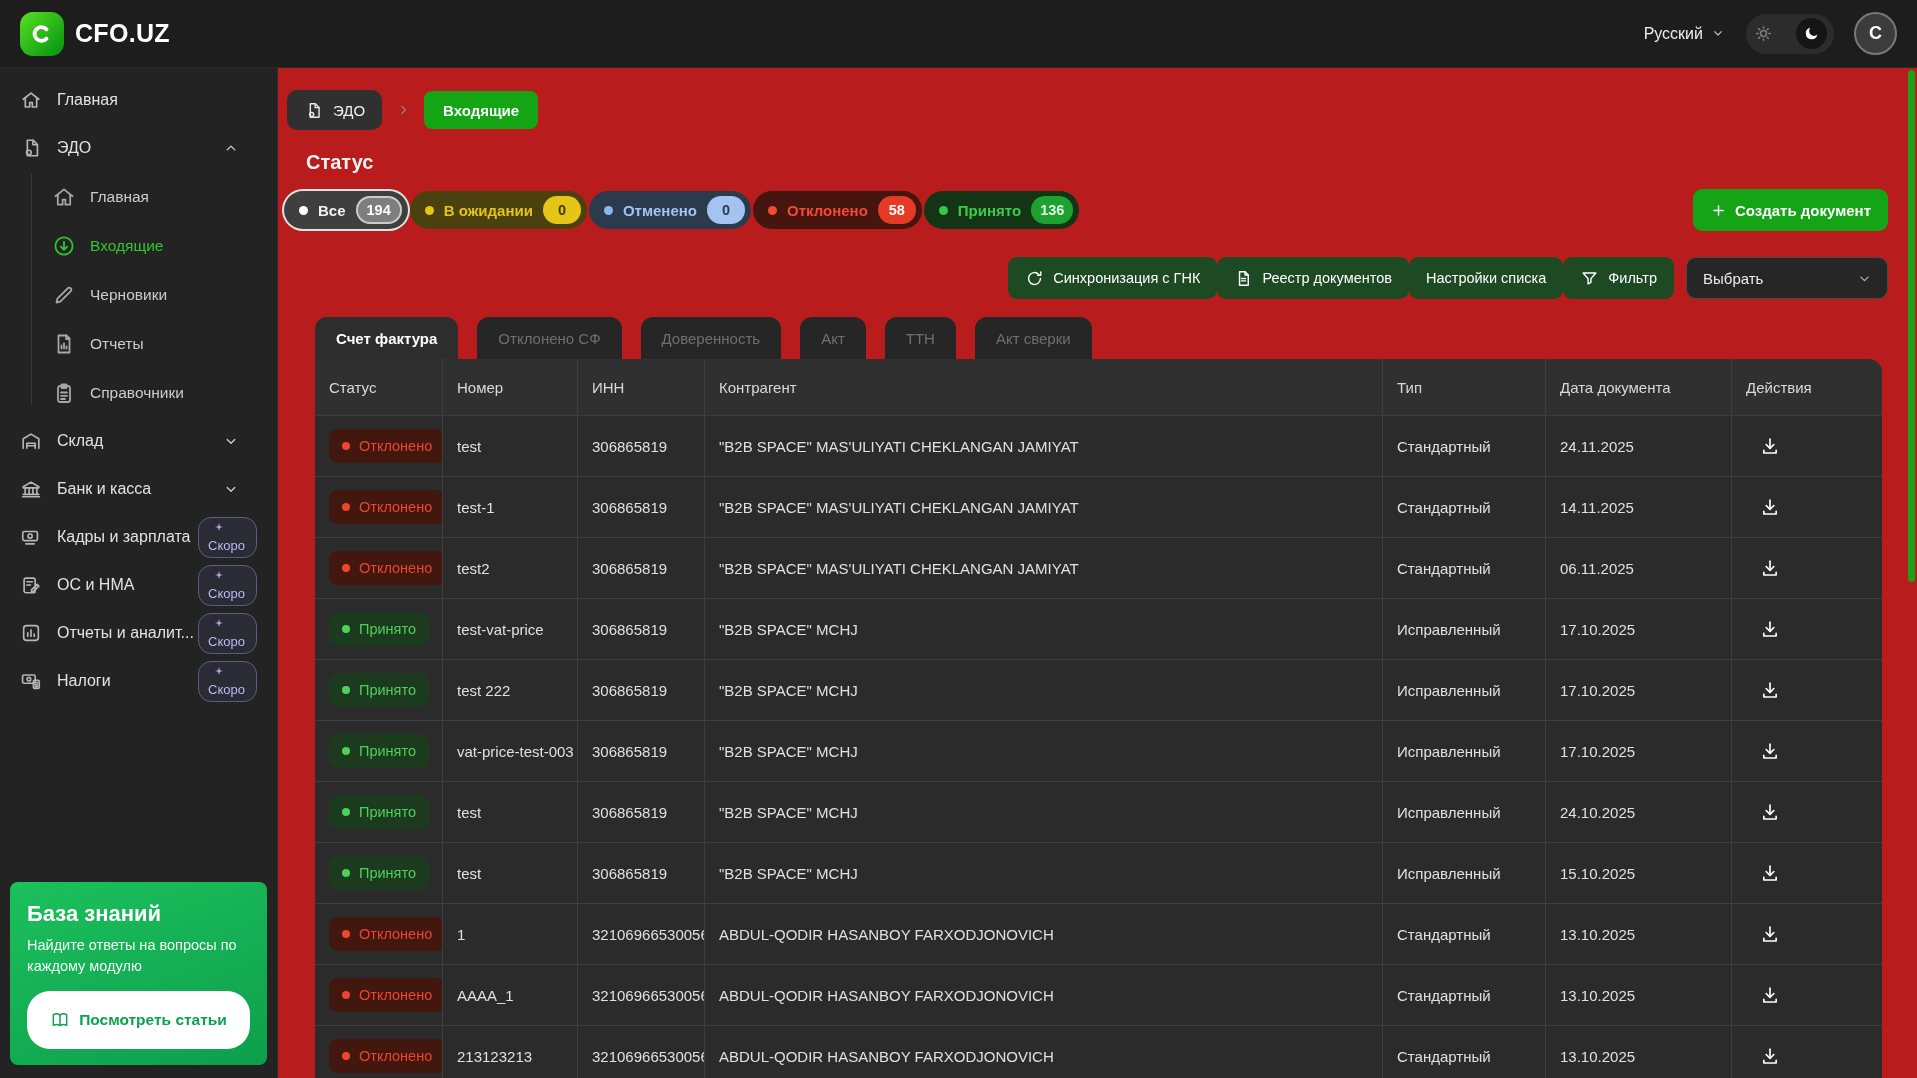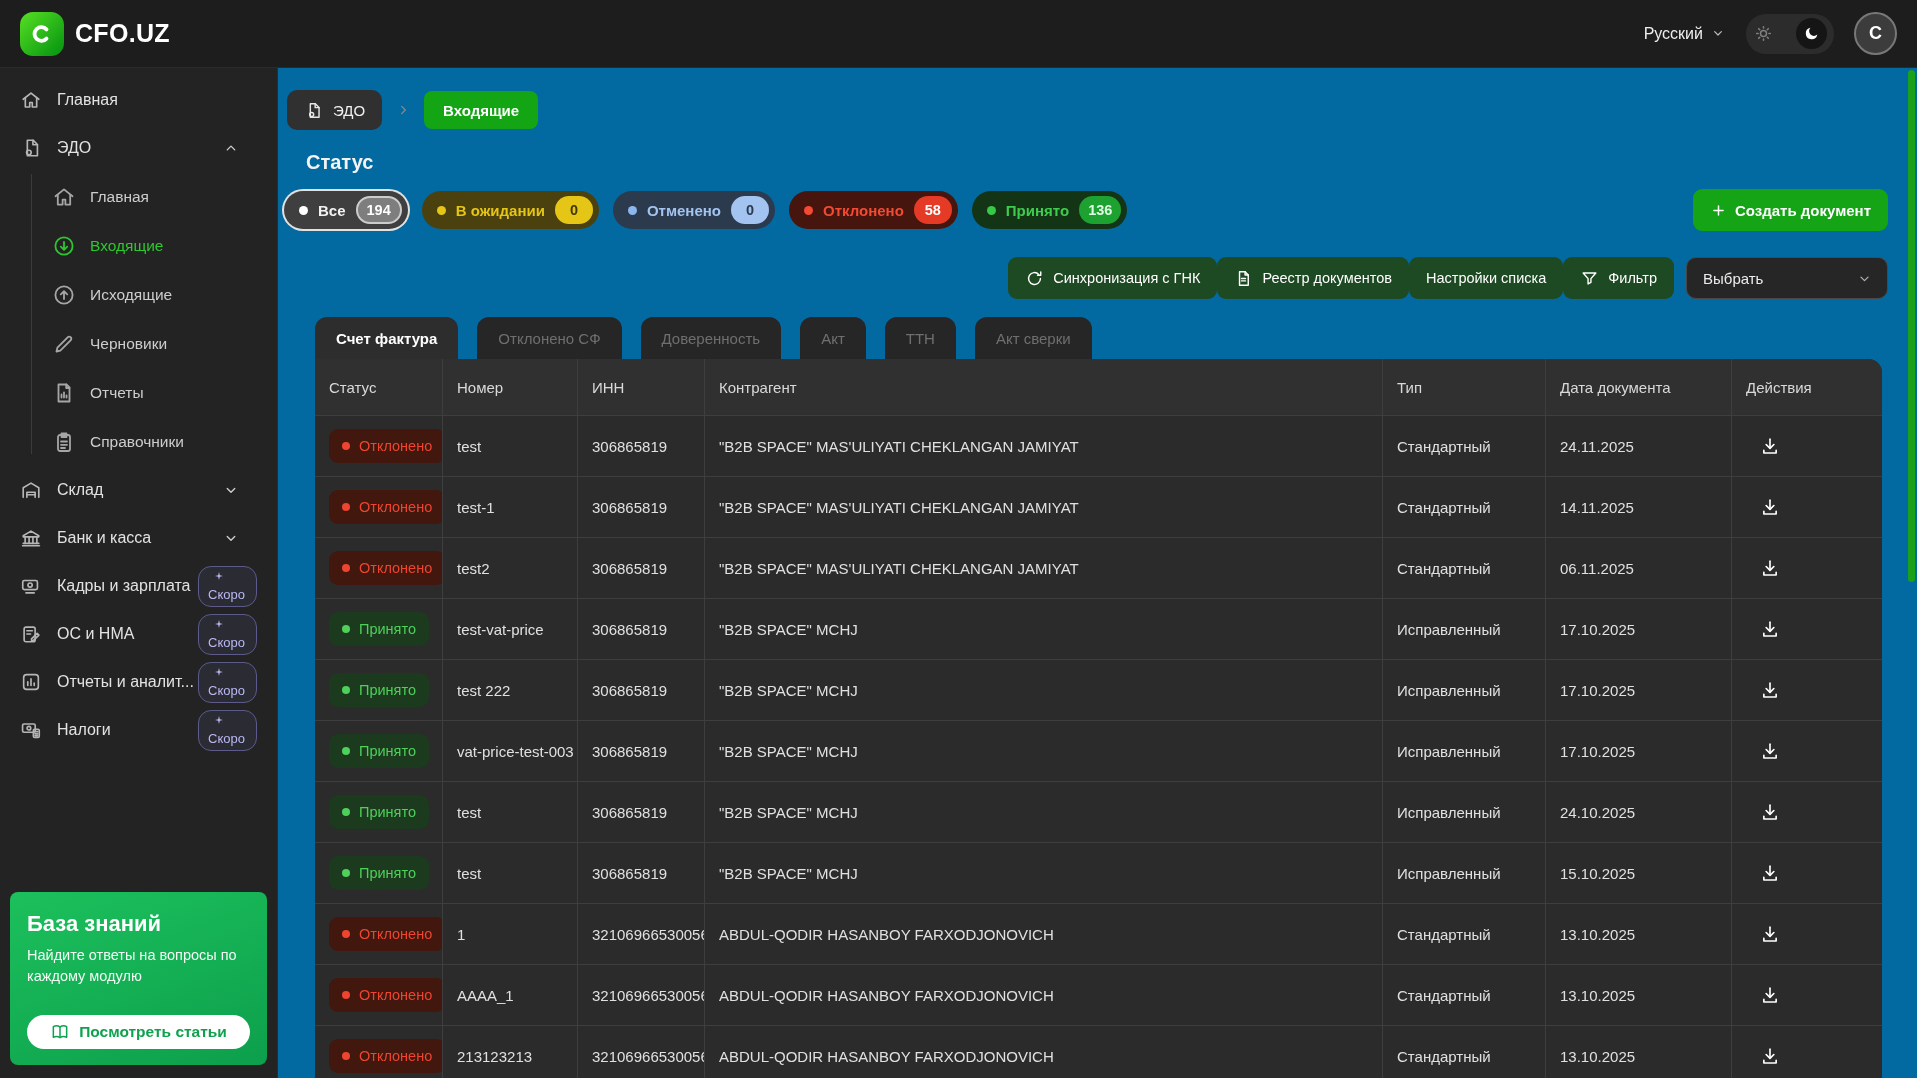--- a/index.html
+++ b/index.html
@@ -1,19 +1,19 @@
 <!DOCTYPE html>
 <html><head>
 <meta charset="utf-8">
 <style>
   * { margin:0; padding:0; box-sizing:border-box; }
   html,body { background:#111; }
   .canvas {
     position:relative; width:1917px; height:1078px; overflow:hidden;
-    background:#0369a1; font-family:"Liberation Sans","DejaVu Sans",sans-serif;
+    background:#b91c1c; font-family:"Liberation Sans","DejaVu Sans",sans-serif;
     color:#e4e4e4; -webkit-font-smoothing:antialiased;
   }
   .ic { display:inline-flex; }
   .ic svg { width:100%; height:100%; display:block; }
 
   
   .topbar {
     position:absolute; left:0; top:0; width:100%; height:68px;
     background:#1d1d1d; border-bottom:1px solid #2a2a2a;
     display:flex; align-items:center; padding:0 20px;
@@ -64,21 +64,21 @@
   .sub-item .ic { width:24px; height:24px; min-width:24px; color:#a6a6a6; margin-right:14px; }
   .sub-item.active, .sub-item.active .ic { color:#2ec72e; }
 
   .kb-card {
     position:absolute; left:10px; right:10px; bottom:13px; border-radius:8px;
     background:linear-gradient(160deg,#1cc05c,#0d9f4c); padding:19px 17px 16px 17px;
   }
   .kb-title { color:#fff; font-size:22px; font-weight:800; }
   .kb-sub { color:rgba(255,255,255,.95); font-size:14.5px; line-height:1.4; margin-top:8px; max-width:225px; }
   .kb-btn {
-    margin-top:29px; width:100%; height:34px; border-radius:23px; background:#fff; border:0; cursor:pointer;
+    margin-top:15px; width:100%; height:58px; border-radius:23px; background:#fff; border:0; cursor:pointer;
     display:flex; align-items:center; justify-content:center; gap:9px;
     color:#0ea24d; font-size:15.5px; font-weight:700; font-family:inherit;
   }
   .kb-btn .ic { width:20px; height:20px; }
 
   
   .main { position:absolute; left:278px; top:68px; right:0; bottom:0; padding:22px 29px 0 6px; }
 
   .breadcrumb { display:flex; align-items:center; gap:13px; margin-left:3px; }
   .bc-root {
@@ -88,21 +88,21 @@
   .bc-root .ic { width:19px; height:19px; color:#e8e8e8; }
   .bc-sep { width:16px; height:16px; color:#8a8a8a; }
   .bc-current {
     height:38px; background:#13a513; border-radius:8px; border:0; cursor:pointer;
     display:flex; align-items:center; padding:0 19px; color:#fff; font-size:15px; font-weight:600; font-family:inherit;
   }
 
   .status-heading { margin:21px 0 0 22px; font-size:20px; font-weight:700; color:#f3f3f3; }
 
   .chips-row { display:flex; align-items:center; margin-top:15px; }
-  .chips { display:flex; align-items:center; gap:14px; }
+  .chips { display:flex; align-items:center; gap:2px; }
   .chip {
     height:38px; border-radius:19px; display:inline-flex; align-items:center; gap:10px;
     padding:0 6px 0 15px; font-size:15px; font-weight:600; cursor:pointer; border:0; font-family:inherit;
   }
   .chip .dot { width:9px; height:9px; border-radius:50%; }
   .chip .count {
     min-width:38px; height:28px; border-radius:14px; padding:0 9px;
     display:flex; align-items:center; justify-content:center; font-size:14.5px; font-weight:700;
   }
   .chip.all { background:#3f3f3f; color:#f2f2f2; }
@@ -253,29 +253,20 @@
             <span>Главная</span>
           </div>
           <div class="sub-item active">
             <span class="ic">
               <svg viewBox="0 0 24 24" fill="none" stroke="currentColor" stroke-width="1.8" stroke-linecap="round" stroke-linejoin="round">
                 <circle cx="12" cy="12" r="8.6"></circle>
                 <path d="M12 8v7.4M8.8 12.6 12 15.8l3.2-3.2"></path>
               </svg>
             </span>
             <span>Входящие</span>
-          </div>
-          <div class="sub-item">
-            <span class="ic">
-              <svg viewBox="0 0 24 24" fill="none" stroke="currentColor" stroke-width="1.8" stroke-linecap="round" stroke-linejoin="round">
-                <circle cx="12" cy="12" r="8.6"></circle>
-                <path d="M12 16V8.6M8.8 11.4 12 8.2l3.2 3.2"></path>
-              </svg>
-            </span>
-            <span>Исходящие</span>
           </div>
           <div class="sub-item">
             <span class="ic">
               <svg viewBox="0 0 24 24" fill="none" stroke="currentColor" stroke-width="1.8" stroke-linecap="round" stroke-linejoin="round">
                 <path d="M4.5 19.5l.9-3.8L15.9 5.2a1.8 1.8 0 0 1 2.6 0l.3.3a1.8 1.8 0 0 1 0 2.6L8.3 18.6z"></path>
               </svg>
             </span>
             <span>Черновики</span>
           </div>
           <div class="sub-item">

